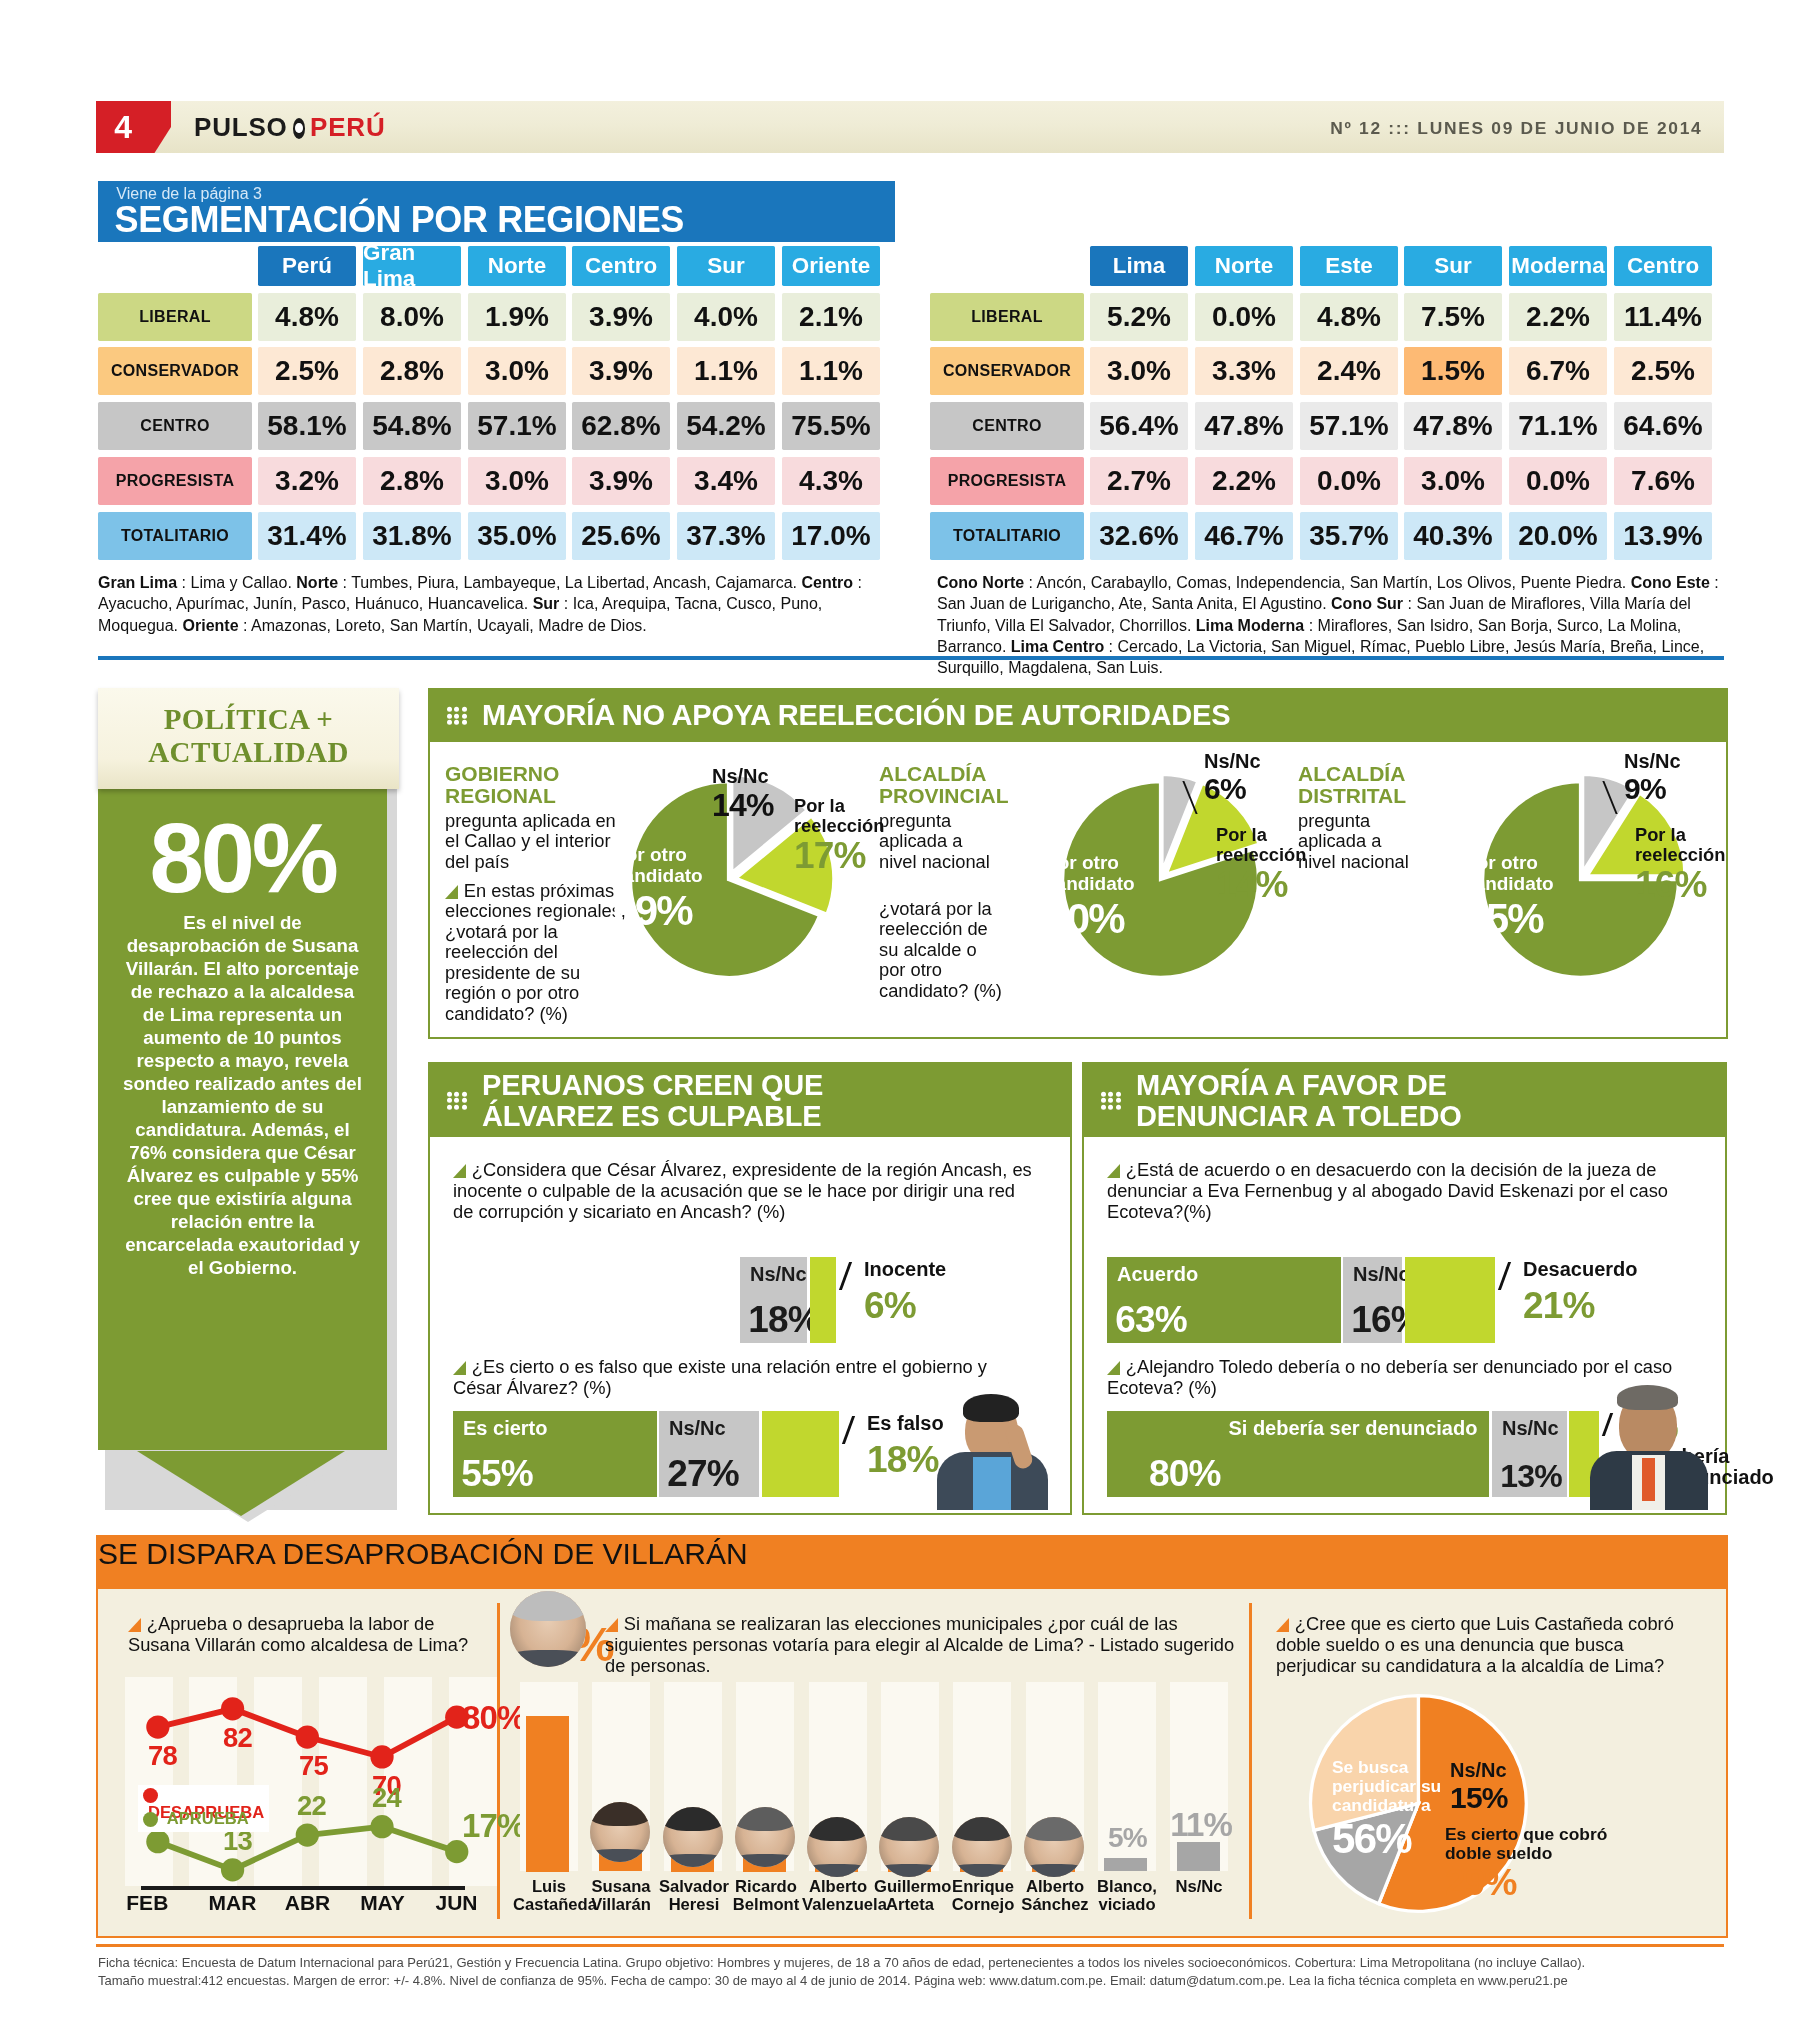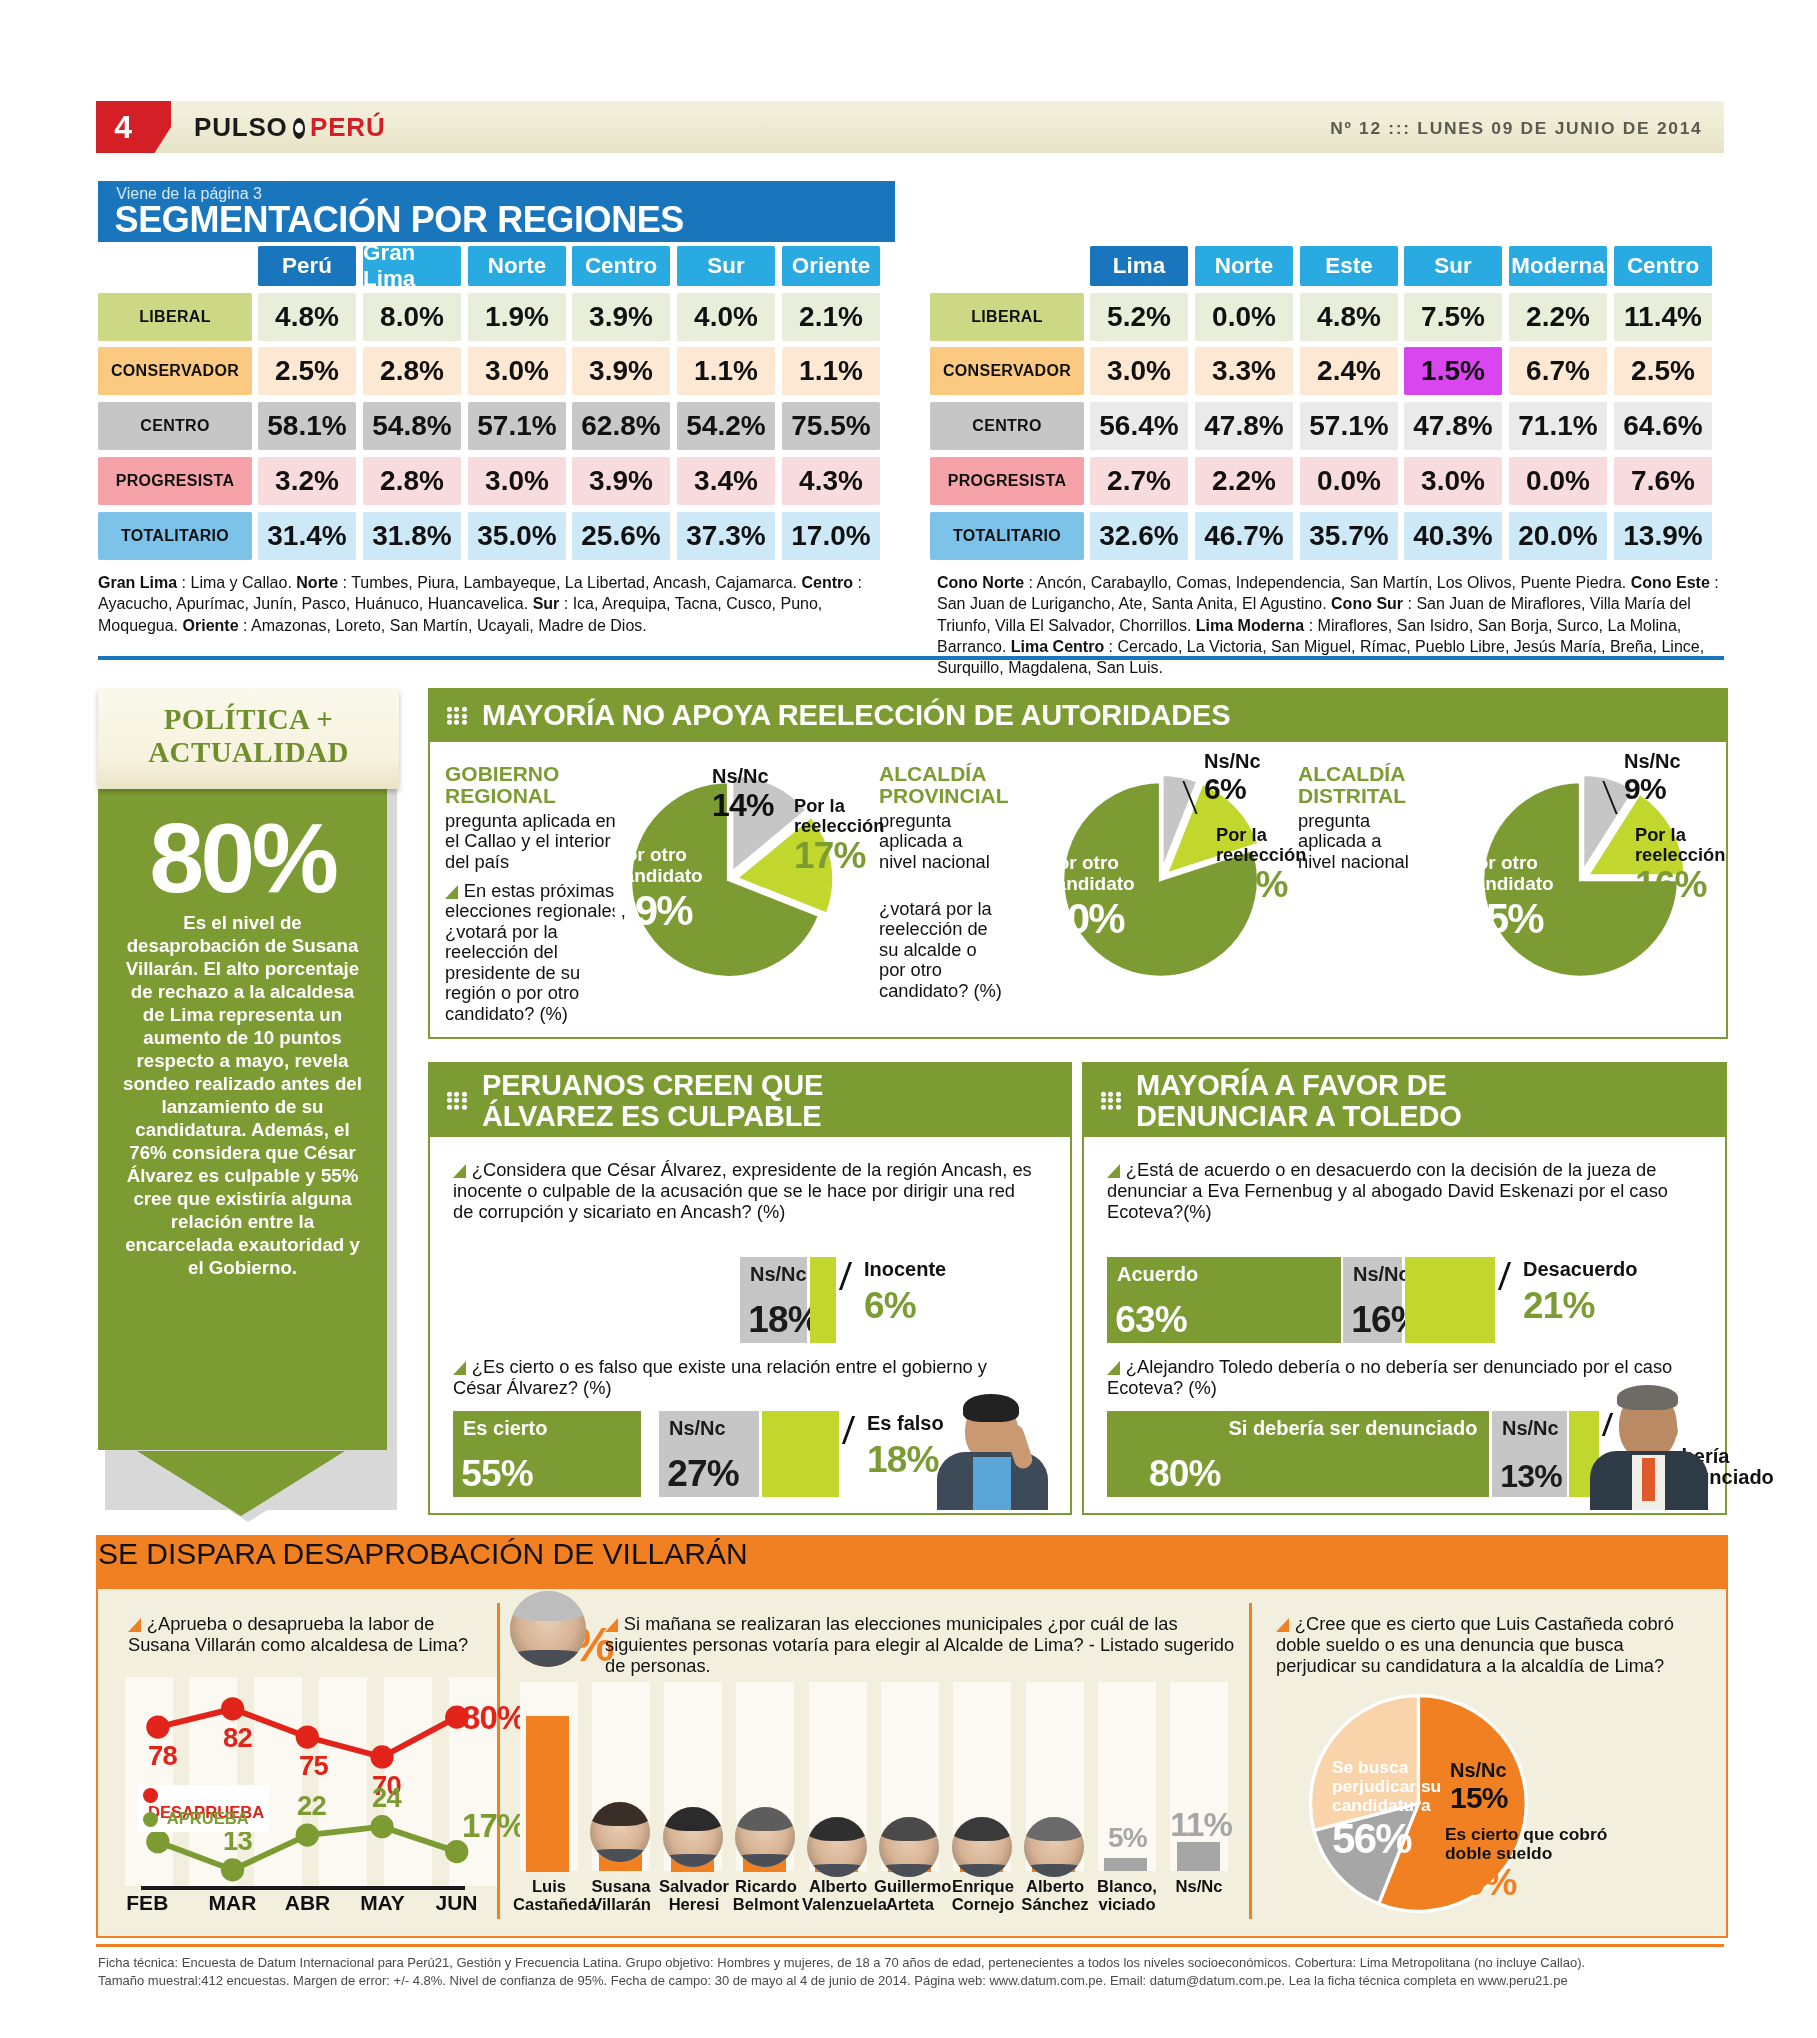--- a/index.html
+++ b/index.html
@@ -178,21 +178,21 @@
       <div class="cell val" style="left: 160px; top: 47px; width: 98px; height: 48px; background: rgb(233, 238, 219);">5.2%</div>
       <div class="cell val" style="left: 265px; top: 47px; width: 98px; height: 48px; background: rgb(233, 238, 219);">0.0%</div>
       <div class="cell val" style="left: 370px; top: 47px; width: 98px; height: 48px; background: rgb(233, 238, 219);">4.8%</div>
       <div class="cell val" style="left: 474px; top: 47px; width: 98px; height: 48px; background: rgb(233, 238, 219);">7.5%</div>
       <div class="cell val" style="left: 579px; top: 47px; width: 98px; height: 48px; background: rgb(233, 238, 219);">2.2%</div>
       <div class="cell val" style="left: 684px; top: 47px; width: 98px; height: 48px; background: rgb(233, 238, 219);">11.4%</div>
       <div class="cell rl" style="left: 0px; top: 101px; width: 154px; height: 48px; background: rgb(251, 201, 128);">CONSERVADOR</div>
       <div class="cell val" style="left: 160px; top: 101px; width: 98px; height: 48px; background: rgb(253, 232, 212);">3.0%</div>
       <div class="cell val" style="left: 265px; top: 101px; width: 98px; height: 48px; background: rgb(253, 232, 212);">3.3%</div>
       <div class="cell val" style="left: 370px; top: 101px; width: 98px; height: 48px; background: rgb(253, 232, 212);">2.4%</div>
-      <div class="cell val" style="left: 474px; top: 101px; width: 98px; height: 48px; background: #d946ef;">1.5%</div>
+      <div class="cell val" style="left: 474px; top: 101px; width: 98px; height: 48px; background: #fdba74;">1.5%</div>
       <div class="cell val" style="left: 579px; top: 101px; width: 98px; height: 48px; background: rgb(253, 232, 212);">6.7%</div>
       <div class="cell val" style="left: 684px; top: 101px; width: 98px; height: 48px; background: rgb(253, 232, 212);">2.5%</div>
       <div class="cell rl" style="left: 0px; top: 156px; width: 154px; height: 48px; background: rgb(198, 198, 198);">CENTRO</div>
       <div class="cell val" style="left: 160px; top: 156px; width: 98px; height: 48px; background: rgb(234, 234, 234);">56.4%</div>
       <div class="cell val" style="left: 265px; top: 156px; width: 98px; height: 48px; background: rgb(234, 234, 234);">47.8%</div>
       <div class="cell val" style="left: 370px; top: 156px; width: 98px; height: 48px; background: rgb(234, 234, 234);">57.1%</div>
       <div class="cell val" style="left: 474px; top: 156px; width: 98px; height: 48px; background: rgb(234, 234, 234);">47.8%</div>
       <div class="cell val" style="left: 579px; top: 156px; width: 98px; height: 48px; background: rgb(234, 234, 234);">71.1%</div>
       <div class="cell val" style="left: 684px; top: 156px; width: 98px; height: 48px; background: rgb(234, 234, 234);">64.6%</div>
       <div class="cell rl" style="left: 0px; top: 211px; width: 154px; height: 48px; background: rgb(245, 163, 169);">PROGRESISTA</div>
@@ -308,21 +308,21 @@
           <span class="lbl">Ns/Nc</span>
           <span class="num">18%</span>
         </div>
         <div class="bar" style="left: 357px; top: 0px; width: 26px; height: 86px; background: rgb(193, 215, 46);"></div>
         <div class="hook" style="left: 391px; top: 5px;"></div>
         <div class="outlabel" style="left: 411px; top: 1.7px; width: 166px;">Inocente</div>
         <div class="outnum" style="left: 411px; top: 28px;">6%</div>
       </div>
     <div class="q" style="left:23px;top:292px;width:582px;"><span class="tri"></span><span>¿Es cierto o es falso que existe una relación entre el gobierno y César Álvarez? (%)</span></div>
     <div id="alv-bar2" style="position: absolute; left: 23px; top: 347px; width: 415px; height: 91px;">
-        <div class="bar" style="left: 0px; top: 0px; width: 188px; height: 86px; background: rgb(125, 155, 51); text-decoration: underline;">
+        <div class="bar" style="left: 0px; top: 0px; width: 204px; height: 86px; background: rgb(125, 155, 51); text-decoration: underline;">
           <span class="lbl">Es cierto</span>
           <span class="num">55%</span>
         </div>
         <div class="bar grey" style="left: 206px; top: 0px; width: 100px; height: 86px; background: rgb(198, 198, 198);">
           <span class="lbl">Ns/Nc</span>
           <span class="num">27%</span>
         </div>
         <div class="bar" style="left: 309px; top: 0px; width: 77px; height: 86px; background: rgb(193, 215, 46);"></div>
         <div class="hook" style="left: 394px; top: 5px;"></div>
         <div class="outlabel" style="left: 414px; top: 1.7px; width: 166px;">Es falso</div>

